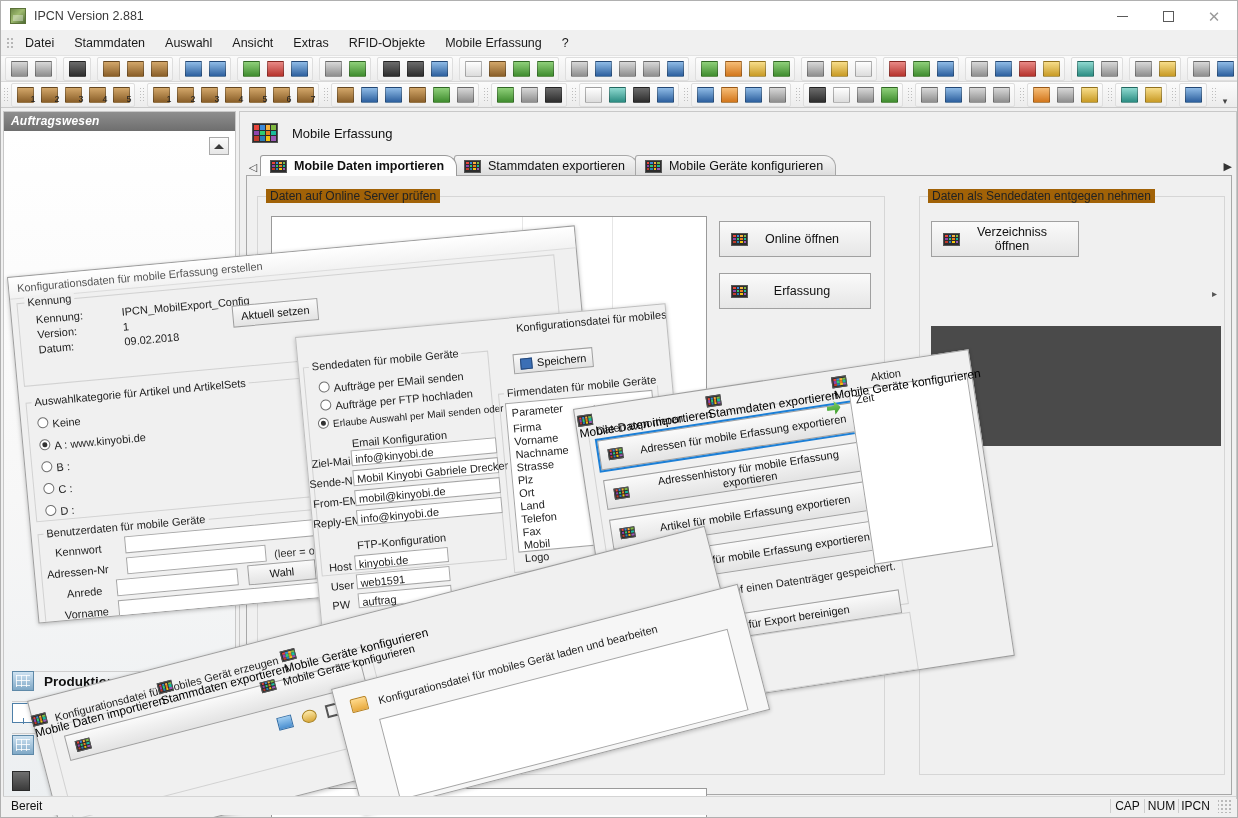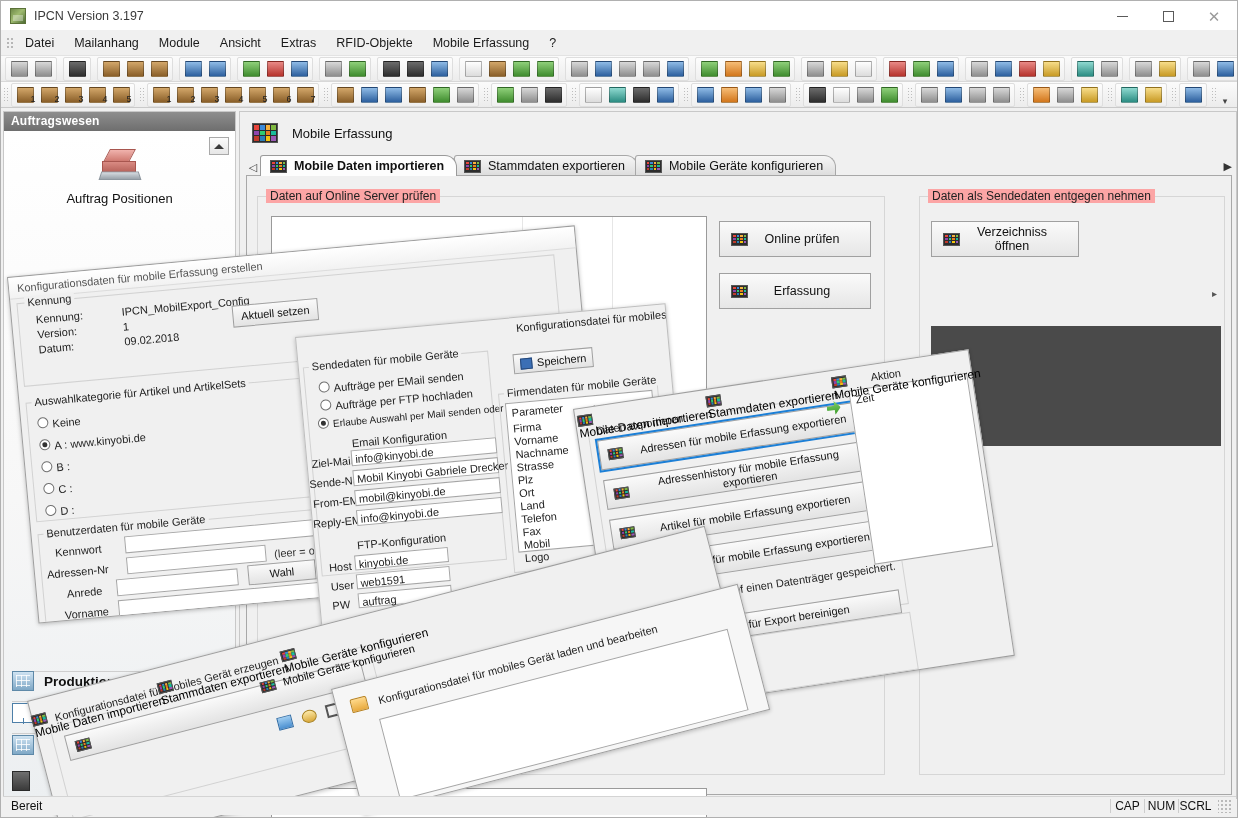--- a/index.html
+++ b/index.html
@@ -85,20 +85,21 @@
 
   
   .sidebar {
     position: absolute; left: 2px; top: 110px; width: 233px; height: 688px;
     background: #fbfbfb; border: 1px solid #c8c8c8;
   }
   .sidebar-header {
     height: 19px; background: linear-gradient(#8e8e8e,#6e6e6e);
     color: #fff; font-size: 12px; font-weight: bold; padding: 2px 0 0 7px;
     letter-spacing: .2px;
+    font-style: italic;
   }
   .sidebar-body { position: relative; height: 667px; background:
     linear-gradient(#ffffff 0%, #f7f7f7 55%, #eceff1 100%); }
   .collapse-btn {
     position: absolute; right: 6px; top: 6px; width: 20px; height: 18px;
     background: linear-gradient(#fcfcfc,#e6e6e6); border: 1px solid #a9a9a9;
     display:flex; align-items:center; justify-content:center;
   }
   .collapse-btn .tri { width:0;height:0;border-left:5px solid transparent;
     border-right:5px solid transparent;border-bottom:5px solid #3a3a3a; }
@@ -163,21 +164,21 @@
   }
   .tab.active { background: #fdfdfd; z-index: 3; font-weight: bold; border-color:#9a9a9a;}
   .tab-pane {
     position: absolute; left: 6px; top: 63px; width: 986px; height: 620px;
     background: #f0f0f0; border: 1px solid #a8a8a8;
   }
   .group {
     position: absolute; border: 1px solid #d6d6d6; background: transparent;
   }
   .group > .gl {
-    position: absolute; top: -8px; left: 8px; background: #fca5a5; padding: 0 4px; font-size: 12px; color: #222;
+    position: absolute; top: -8px; left: 8px; background: #a16207; padding: 0 4px; font-size: 12px; color: #222;
   }
   .listbox { position: absolute; background:#fff; border: 1px solid #9a9a9a; }
   .listbox .colhdr { font-size: 12px; padding: 5px 0 0 7px; color:#111; }
   .vline { position:absolute; width:1px; background:#e6e6e6; top:0; bottom:0; }
   .btn {
     background: linear-gradient(#fafafa,#e6e6e6); border: 1px solid #a0a0a0;
     display: flex; align-items: center; font-size: 12.5px; color: #111;
     position: absolute; gap: 10px; padding-left: 11px;
   }
   .btn .t { flex: 1; text-align: center; padding-right: 24px; }
@@ -218,39 +219,39 @@
     border: 1px solid #b8821f; border-radius: 2px 2px 1px 1px; position:absolute;}
   .blue-link { color: #2a3fd0; }
 </style>
 </head>
 <body>
 
 <div id="app">
 
   <div class="titlebar">
     <div class="app-icon"></div>
-    <div class="title-text">IPCN Version 3.197</div>
+    <div class="title-text">IPCN Version 2.881</div>
     <div class="win-controls">
       <div class="win-btn">
           <span class="glyph-min"></span>
         </div>
       <div class="win-btn">
           <span class="glyph-max"></span>
         </div>
       <div class="win-btn close">
           <span class="glyph-close">✕</span>
         </div>
     </div>
   </div>
 
   <div class="menubar">
     <div class="menu-grip"></div>
     <div class="menu-item">Datei</div>
-    <div class="menu-item">Mailanhang</div>
-    <div class="menu-item">Module</div>
+    <div class="menu-item">Stammdaten</div>
+    <div class="menu-item">Auswahl</div>
     <div class="menu-item">Ansicht</div>
     <div class="menu-item">Extras</div>
     <div class="menu-item">RFID-Objekte</div>
     <div class="menu-item">Mobile Erfassung</div>
     <div class="menu-item">?</div>
   </div>
 
   <div class="toolbar row1" id="tb1">
       <div class="tb-grip"></div>
       <div class="tb-group">
@@ -630,30 +631,20 @@
       <div class="tb-more">▾</div>
     </div>
 
   <div class="sidebar">
     <div class="sidebar-header">Auftragswesen</div>
     <div class="sidebar-body">
       <div class="collapse-btn">
           <span class="tri"></span>
         </div>
 
-      <div class="side-entry" style="top:16px;">
-        <div class="icon-box">
-            <div class="icon-cube">
-          <span class="top"></span>
-              <span class="body"></span>
-              <span class="base"></span>
-            </div>
-          </div>
-        <span class="lbl">Auftrag Positionen</span>
-      </div>
 
 
       <div class="side-entry" style="top:148px;">
         <div class="icon-tiles">
           <i style="background:#e8453c"></i>
             <i style="background:#3b8ad9"></i>
             <i style="background:#f6b13d"></i>
             <i style="background:#7fb942"></i>
           <i style="background:#8e44ad"></i>
             <i style="background:#2ecc71"></i>
@@ -783,21 +774,21 @@
             <i style="background:#7fb942"></i>
           <i style="background:#8e44ad"></i>
             <i style="background:#2ecc71"></i>
             <i style="background:#e67e22"></i>
             <i style="background:#1abc9c"></i>
           <i style="background:#c0392b"></i>
             <i style="background:#2980b9"></i>
             <i style="background:#f1c40f"></i>
             <i style="background:#9b59b6"></i>
         </span>
-        <span class="t">Online prüfen</span>
+        <span class="t">Online öffnen</span>
       </div>
       <div class="btn" style="left:472px; top:97px; width:152px; height:36px;">
         <span class="mini-tile sm">
           <i style="background:#e8453c"></i>
             <i style="background:#3b8ad9"></i>
             <i style="background:#f6b13d"></i>
             <i style="background:#7fb942"></i>
           <i style="background:#8e44ad"></i>
             <i style="background:#2ecc71"></i>
             <i style="background:#e67e22"></i>
@@ -1202,18 +1193,18 @@
     <div class="folder-ico" style="left:14px; top:14px;"></div>
     <div class="tt" style="left:42px; top:16px;">Konfigurationsdatei für mobiles Gerät laden und bearbeiten</div>
     <div class="fld" style="left:38px; top:40px; width:360px; height:84px;"></div>
   </div>
 
   <div class="statusbar">
     <span class="status-text">Bereit</span>
     <span class="status-cells">
       <span class="status-cell">CAP</span>
       <span class="status-cell">NUM</span>
-      <span class="status-cell">SCRL</span>
+      <span class="status-cell">IPCN</span>
     </span>
     <span class="grip-dots"></span>
   </div>
 
 </div>
 
 </body></html>

